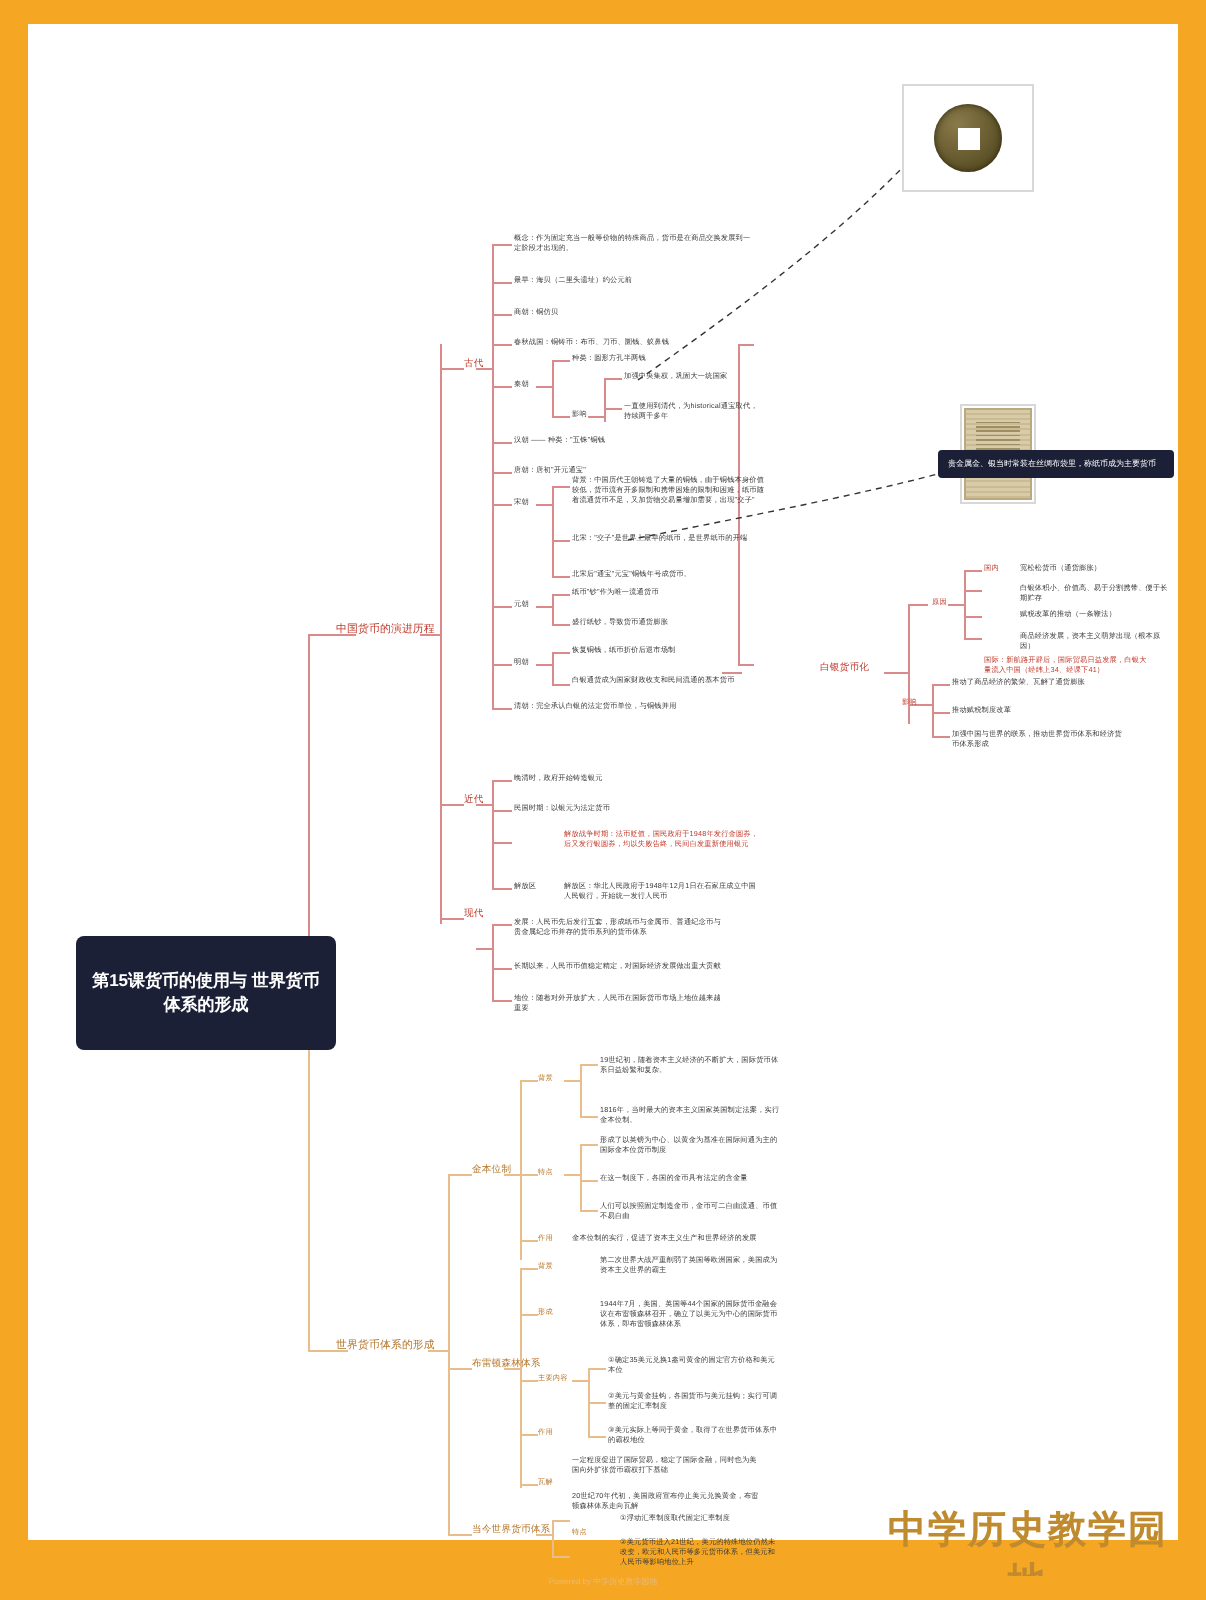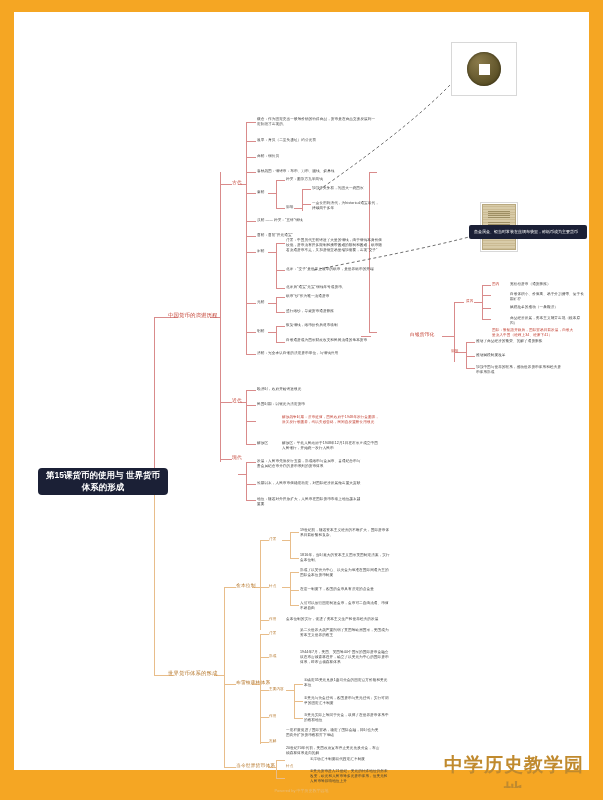--- a/index.html
+++ b/index.html
@@ -26,21 +26,21 @@
     position:absolute;left:14px;top:770px;width:575px;height:18px;
     background:#F5A623;
   }
   
   #root{
     position:absolute;left:24px;top:456px;
     width:130px;
     background:#1b2036;
     color:#ffffff;
     border-radius:4px;
-    padding:1px 6px;
+    padding:16px 6px;
     font-size:8.5px;
     line-height:1.45;
     text-align:center;
     font-weight:bold;
     box-sizing:border-box;
     z-index:6;
   }
   
   .node{
     position:absolute;

